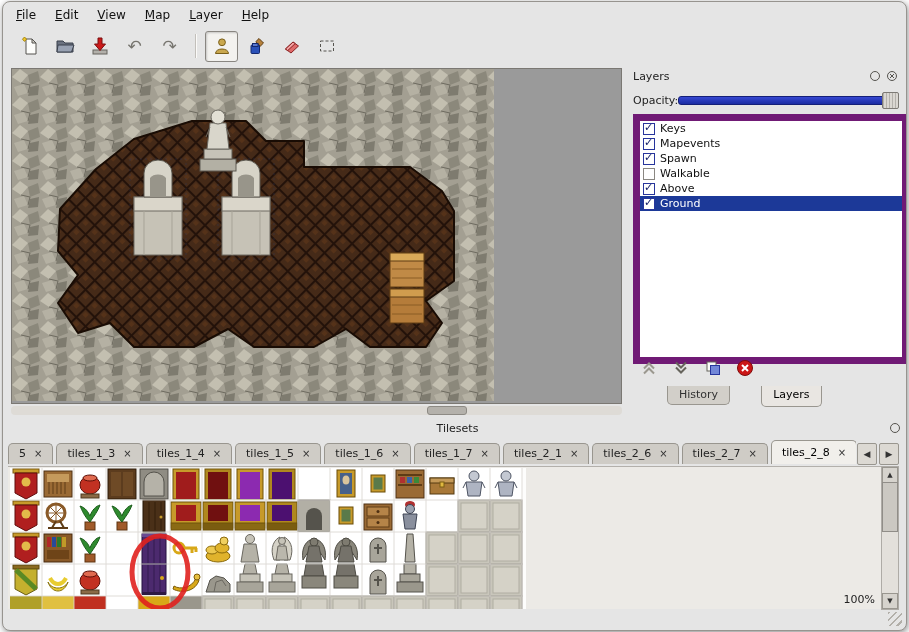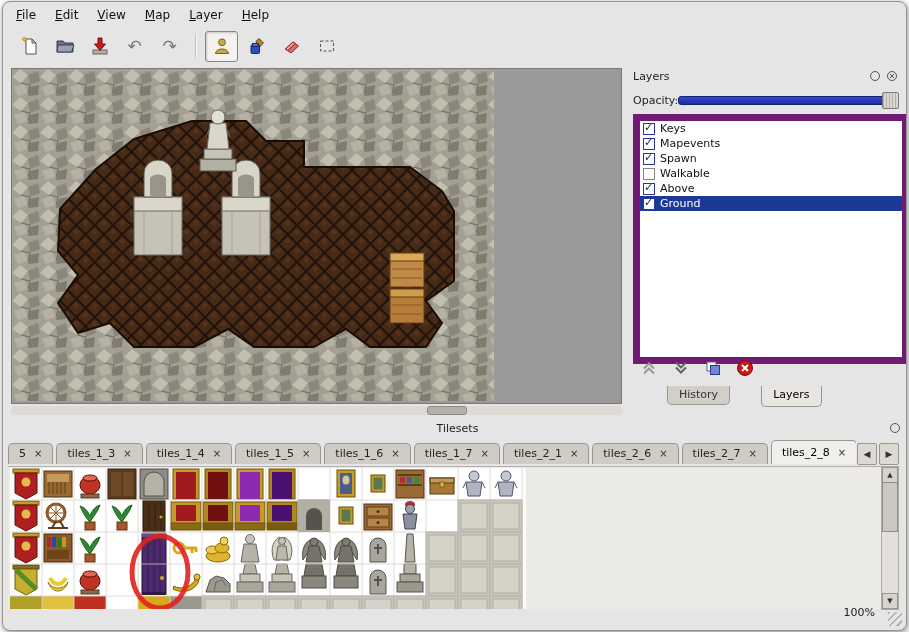--- a/index.html
+++ b/index.html
@@ -66,21 +66,21 @@
     background:#dcd9d3;border:1px solid #99968f;margin-left:2px;border-radius:2px;}
   .ts-content{position:absolute;left:5px;top:46px;width:874px;height:142px;background:#eceae6;
     border-top:1px solid #b3b0ab;overflow:hidden;}
   .ts-content svg{position:absolute;left:2px;top:1px;display:block;}
   .vscroll{position:absolute;right:7px;top:46px;width:16px;height:142px;background:#e3e0db;border:1px solid #aeaba6;}
   .vbtn{position:absolute;left:0;width:14px;height:14px;background:#d6d3cd;border:1px solid #99968f;
     display:flex;align-items:center;justify-content:center;font-size:7px;color:#333;}
   .vbtn.up{top:0;} .vbtn.down{bottom:0;}
   .vthumb{position:absolute;left:0;top:15px;width:14px;height:48px;background:#cbc8c2;border:1px solid #908d88;}
 
-  .zoom-indicator{position:absolute;right:31px;bottom:11px;font-size:11px;color:#222;}
+  .zoom-indicator{position:absolute;right:31px;bottom:24px;font-size:11px;color:#222;}
   .resize-grip{position:absolute;right:4px;bottom:4px;width:14px;height:14px;
     background:repeating-linear-gradient(135deg,#b2afa9 0 2px,transparent 2px 5px);}
 </style>
 </head>
 <body>
 
 <div class="window">
 
   <div class="menubar">
     <span class="menu-item">File</span>

